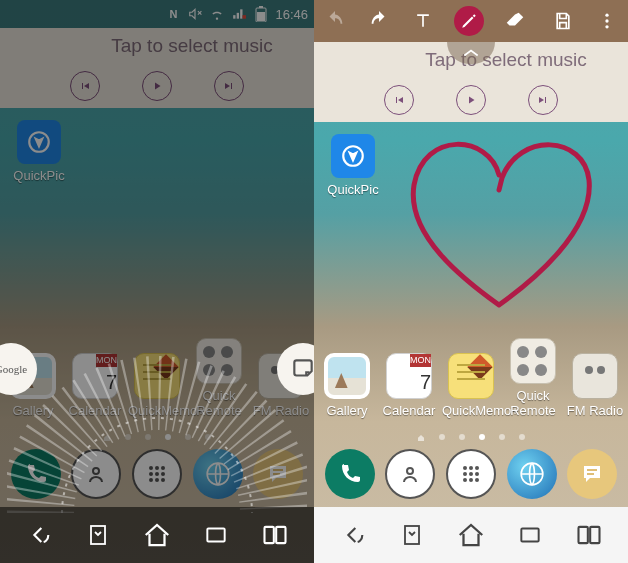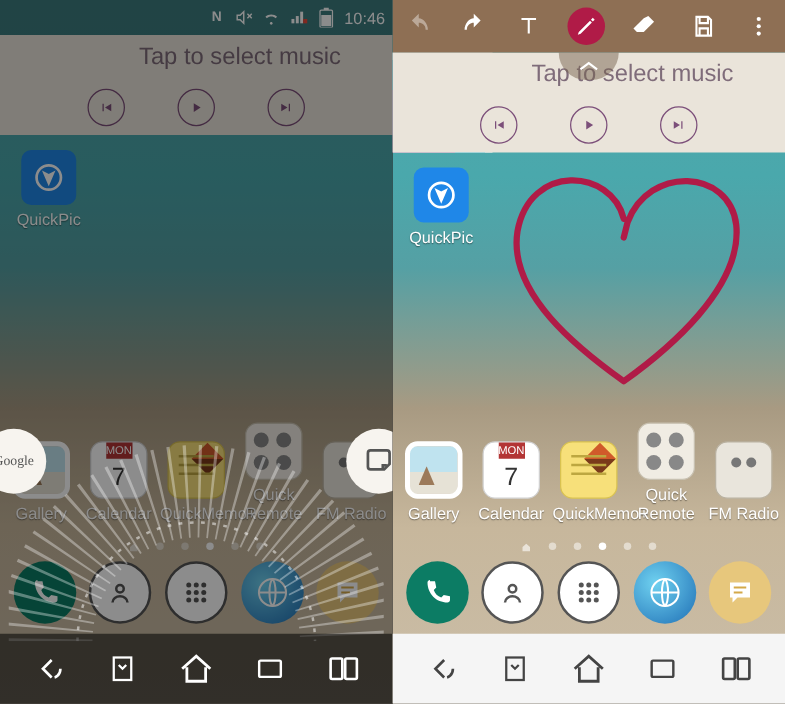--- a/index.html
+++ b/index.html
@@ -42,21 +42,21 @@
   
   .toolbar { position: absolute; top: 0; left: 0; right: 0; height: 42px; background: #8e6f54; display: flex; align-items: center; justify-content: space-between; padding: 0 8px; }
   .toolbar .tgrp { display: flex; align-items: center; gap: 18px; }
   .tbtn { width: 26px; height: 26px; display: flex; align-items: center; justify-content: center; color: #fff; }
   .tbtn.pen { width: 30px; height: 30px; border-radius: 50%; background: #b01b47; }
   .pull-handle { position: absolute; top: 42px; left: 50%; width: 48px; height: 22px; margin-left: -24px; background: rgba(120,100,80,.5); border-radius: 0 0 24px 24px; display: flex; align-items: center; justify-content: center; }
 
   .heart { position: absolute; top: 130px; left: 80px; width: 210px; height: 180px; pointer-events: none; }
 
   
-  .cal-ic { background: #fff; border: 1px solid #d0d0d0; display:flex; flex-direction:column; }
+  .cal-ic { background: #fff; border: 1px solid #d0d0d0; display:flex; flex-direction:column;align-items:flex-end; }
   .cal-top { background:#b33535; color:#fff; font-size:9px; line-height:13px; }
   .cal-num { flex:1; display:flex; align-items:center; justify-content:center; font-size:20px; color:#333; font-weight:500; }
   .radio-ic { background:#e9e5dc; border:1px solid #b9b1a0; display:flex; flex-direction:column; gap:3px; padding:6px 5px; }
   .radio-knob { width:8px; height:8px; border-radius:50%; background:#777; }
   .remote-ic { background:#f0ece3; border:1px solid #c7c0b0; display:grid; grid-template-columns:1fr 1fr; gap:4px; padding:6px; }
   .remote-ic div { width:12px; height:12px; border-radius:50%; background:#888; }
   .memo-ic { background:#f7e07a; border:1px solid #d9c250; position:relative; }
   .memo-ic::after{content:"";position:absolute;left:8px;right:8px;top:10px;height:2px;background:#bda740;box-shadow:0 7px 0 #bda740,0 14px 0 #bda740;}
   .memo-ic::before{content:"";position:absolute;right:4px;top:4px;width:18px;height:18px;background:linear-gradient(135deg,#d05a2a 50%,#7a3a1a 50%);transform:rotate(45deg);}
   .gallery-ic{background:linear-gradient(180deg,#bfe3ef 0 55%,#e6e2d6 55% 100%);border:4px solid #fff;position:relative;}
@@ -92,21 +92,21 @@
             <rect x="18" y="14" width="6" height="6" fill="#e74c3c"></rect>
           </svg>
         </span>
       <span class="sicon">
           <svg width="12" height="16" viewBox="0 0 12 16">
             <rect x="1" y="2" width="10" height="14" rx="1" fill="none" stroke="#fff"></rect>
             <rect x="4" y="0" width="4" height="2" fill="#fff"></rect>
             <rect x="2" y="6" width="8" height="9" fill="#fff"></rect>
           </svg>
         </span>
-      <span>10:46</span>
+      <span>16:46</span>
     </div>
     <div class="music-art"></div>
     <div class="music">
       <div class="music-title" style="padding-left:70px">Tap to select music</div>
       <div class="music-ctrls">
         <div class="mbtn">
             <svg width="12" height="12" viewBox="0 0 24 24" fill="currentColor">
               <path d="M6 6h2v12H6zM20 6v12l-10-6z"></path>
             </svg>
           </div>

